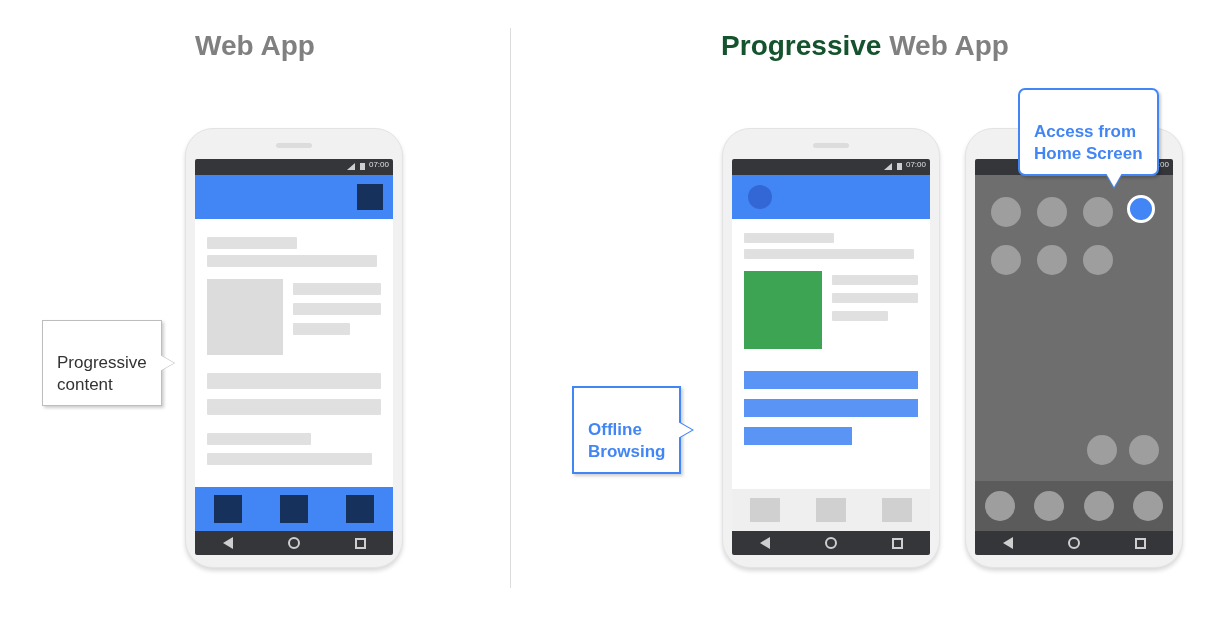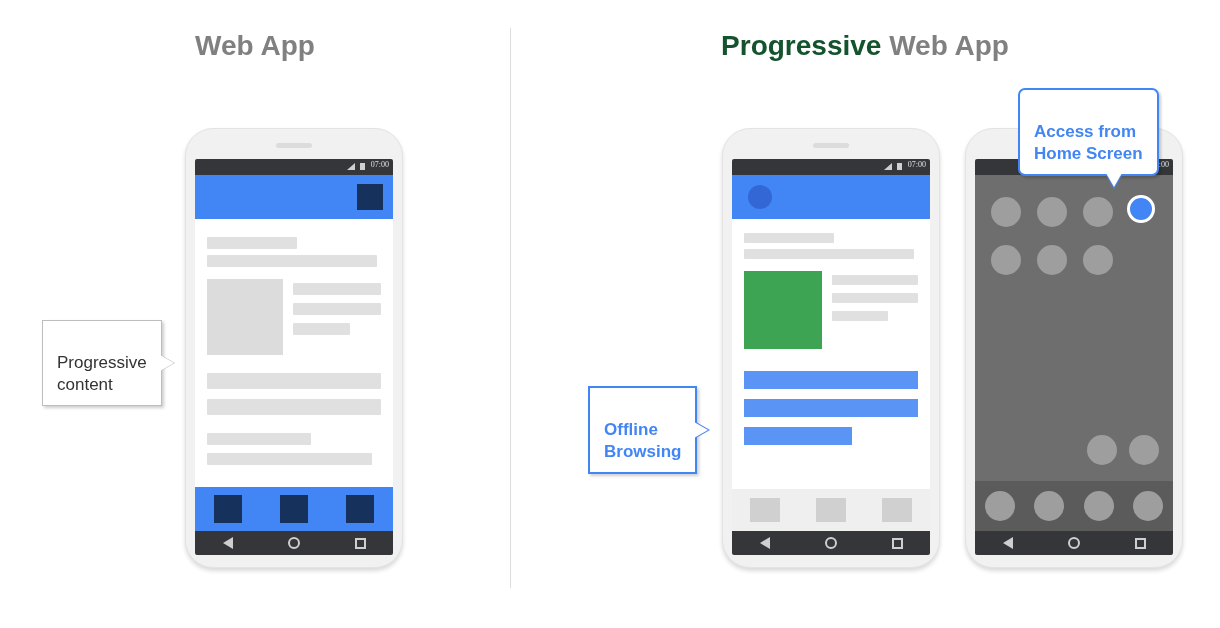--- a/index.html
+++ b/index.html
@@ -66,21 +66,21 @@
     border-radius: 2px;
     overflow: hidden;
   }
   .statusbar {
     height: 16px;
     background: #34363a;
     position: relative;
   }
   .statusbar .clock {
     position: absolute; right: 4px; top: 1px;
-    color: #e0e0e0; font-size: 8px; font-family: Liberation Serif, serif;
+    color: #e0e0e0; font-size: 8px;
   }
   .statusbar::before {
     content: "";
     position: absolute;
     right: 38px; top: 4px;
     width: 0; height: 0;
     border-left: 8px solid transparent;
     border-bottom: 7px solid #cfcfcf;
   }
   .statusbar::after {
@@ -379,21 +379,21 @@
         <div class="nav-sq"></div>
       </div>
     </div>
   </div>
 
   <div class="callout gray arrow-right" style="left:42px; top:320px; white-space:pre-line;">
     <span>Progressive
 content</span>
   </div>
 
-  <div class="callout blue arrow-right" style="left:588px; top:386px; white-space:pre-line;">
+  <div class="callout blue arrow-right" style="left:572px; top:386px; white-space:pre-line;">
     <span>Offline
 Browsing</span>
   </div>
   <div class="callout blue arrow-down" style="left:1018px; top:88px; white-space:pre-line;border-radius:7px;">
     <span>Access from
 Home Screen</span>
   </div>
 
 </div>
 

